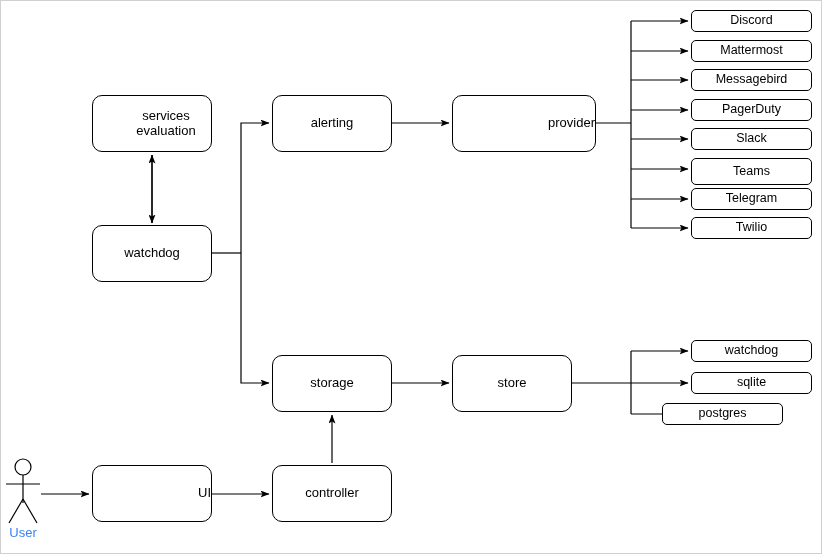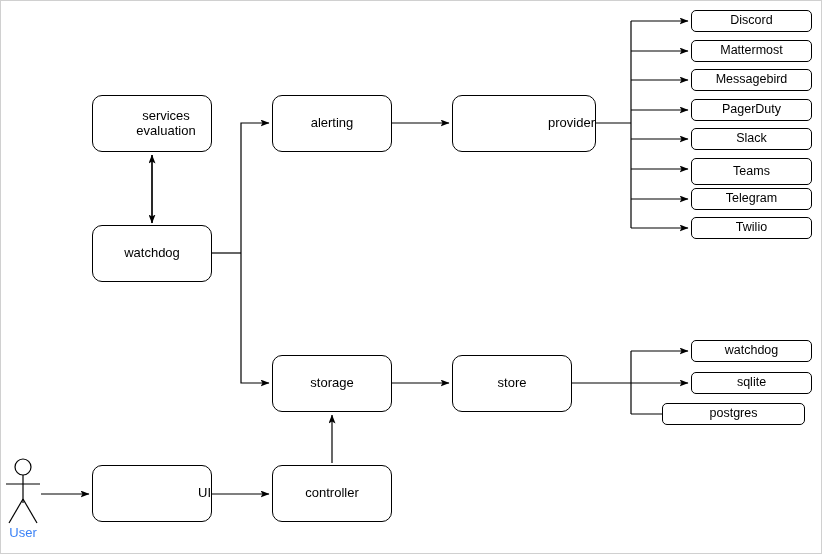--- a/index.html
+++ b/index.html
@@ -175,17 +175,17 @@
   <div class="node node-leaf" style="left:690px; top:216px; width:121px; height:22px;">
     <span>Twilio</span>
   </div>
 
   <div class="node node-leaf" style="left:690px; top:339px; width:121px; height:22px;">
     <span>watchdog</span>
   </div>
   <div class="node node-leaf" style="left:690px; top:371px; width:121px; height:22px;">
     <span>sqlite</span>
   </div>
-  <div class="node node-leaf" style="left:661px; top:402px; width:143px; height:22px;">
+  <div class="node node-leaf" style="left:661px; top:402px; width:121px; height:22px;">
     <span>postgres</span>
   </div>
 
 </div>
 
 </body></html>

